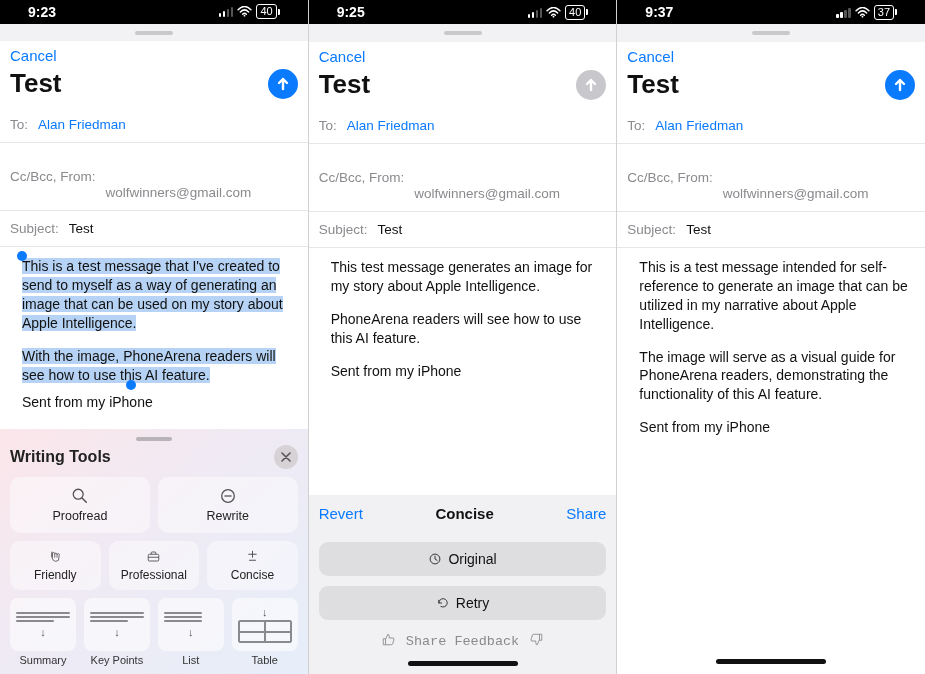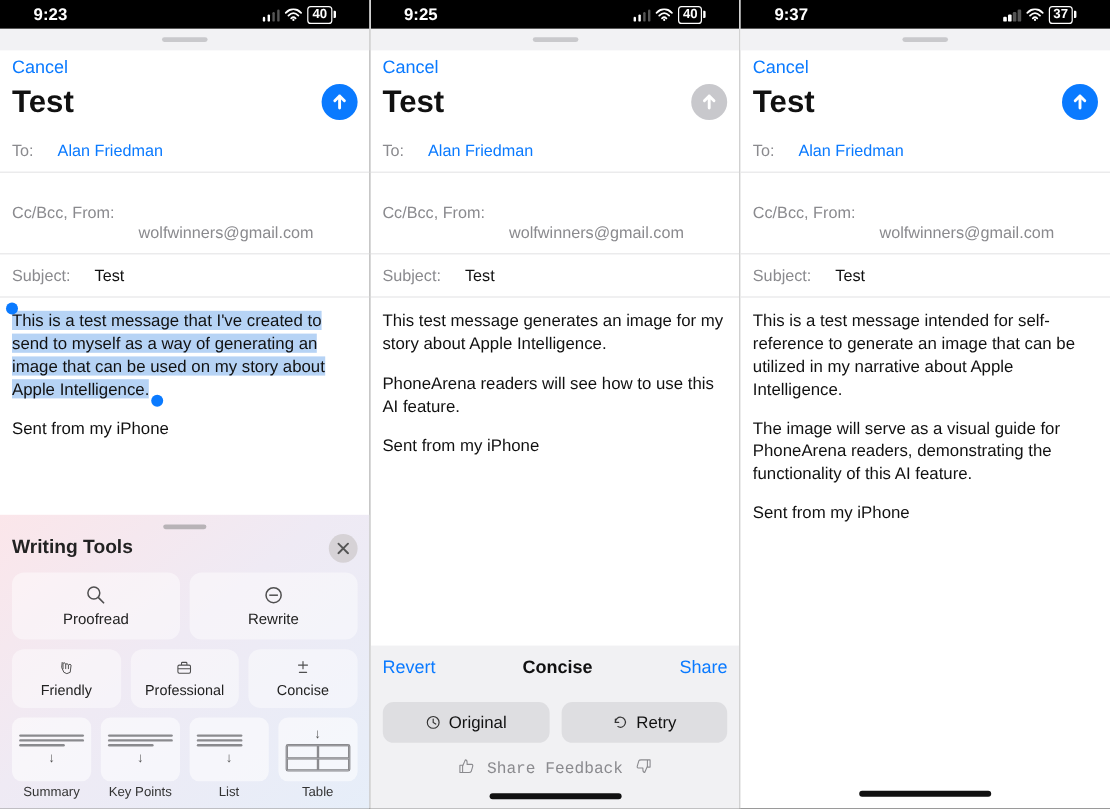--- a/index.html
+++ b/index.html
@@ -40,21 +40,21 @@
   .status-right { display: flex; align-items: center; gap: 4px; }
   .signal-bars { display: inline-flex; align-items: flex-end; gap: 1.5px; height: 11px; }
   .signal-bars span { width: 2.5px; background: #fff; border-radius: 1px; }
   .signal-bars .b1 { height: 4px; }
   .signal-bars .b2 { height: 6px; }
   .signal-bars .b3 { height: 8px; background: #555; }
   .signal-bars .b4 { height: 10px; background: #555; }
   .wifi-icon svg { display:block; }
   .battery {
     display:inline-flex; align-items:center; gap:1px;
-    font-size: 11px; font-weight:700;
+    font-size: 11px; font-weight:400;
   }
   .battery .cap {
     border:1px solid #fff; border-radius:3px;
     padding:0 3px; line-height:13px; height:15px;
     display:flex; align-items:center;
   }
   .battery .nub { width:2px; height:6px; background:#fff; border-radius:0 1px 1px 0; }
 
   
   .sheet-handle-area {
@@ -78,37 +78,38 @@
   .title-row h1 { font-size: 26px; font-weight:700; color:#111; }
   .send-btn {
     width: 30px; height:30px; border-radius:50%;
     display:flex; align-items:center; justify-content:center;
   }
   .send-enabled { background:#0a7aff; }
   .send-disabled { background:#c8c8cc; }
   .send-btn svg path { stroke:#fff; fill:none; stroke-width:2.4; stroke-linecap:round; stroke-linejoin:round; }
 
   .field-row {
-    display:flex; align-items:center; gap:20px;
+    display:flex; align-items:center; gap:10px;
     padding: 10px 10px;
     border-bottom: 1px solid #e6e6e8;
     font-size: 13.5px;
   }
   .field-label { color:#8a8a8e; }
   .field-value.blue { color:#0a7aff; }
   .field-value.gray { color:#8a8a8e;margin-top:32px; }
   .field-value.black { color:#111; }
 
   .body-area {
     padding: 10px 10px 6px 10px;
     font-size: 14px;
     line-height: 1.35;
     color:#111;
     flex: 1 1 auto;
     overflow: hidden;
+    margin-left: 12px;
   }
   .body-area p { margin-bottom: 14px; }
   .selection-wrap { position: relative; }
   .selection-wrap .sel-bg {
     background: #b6d3f5;
   }
   .sel-handle {
     position:absolute; width:10px; height:10px; background:#0a7aff; border-radius:50%;
   }
   .sel-handle.tl { left:-5px; top:-6px; }
@@ -161,21 +162,21 @@
   .action-bar {
     background:#f1f1f3;
     padding: 10px 10px 4px 10px;
   }
   .action-bar .top-row {
     display:flex; align-items:center; justify-content:space-between;
     font-size:15px; margin-bottom:20px;
   }
   .action-bar .top-row .link { color:#0a7aff; }
   .action-bar .top-row .center { font-weight:600; color:#111;}
-  .action-bar .btn-row { display:flex; gap:10px; margin-bottom:12px;}
+  .action-bar .btn-row { display:flex; gap:10px; margin-bottom:12px;flex-direction:column;}
   .pill-btn {
     flex:1; background:#dedee1; border-radius:9px;
     display:flex; align-items:center; justify-content:center; gap:6px;
     padding:9px 0; font-size:14px; color:#111;
   }
   .feedback-row { display:flex; align-items:center; justify-content:center; gap:10px;
     color:#8a8a8e; font-size:13.5px; margin-bottom:10px;font-family:Liberation Mono, monospace;}
 
   .home-indicator { height:5px; width:110px; border-radius:3px; background:#111;
     margin: 6px auto 4px auto; }
@@ -234,20 +235,21 @@
     </div>
     <div class="field-row">
       <span class="field-label">Subject:</span>
       <span class="field-value black">Test</span>
     </div>
 
     <div class="body-area">
       <div class="selection-wrap">
         <span class="sel-handle tl"></span>
         <p><span class="sel-bg">This is a test message that I've created to send to myself as a way of generating an image that can be used on my story about Apple Intelligence.</span></p>
+        <p style="margin-bottom:8px;"><span class="sel-bg">With the image, PhoneArena readers will see how to use this AI feature.</span></p>
         <span class="sel-handle br"></span>
       </div>
       <p>Sent from my iPhone</p>
     </div>
 
     <div class="wt-panel">
       <div class="wt-handle-row">
           <div class="wt-handle"></div>
         </div>
       <div class="wt-title-row">

